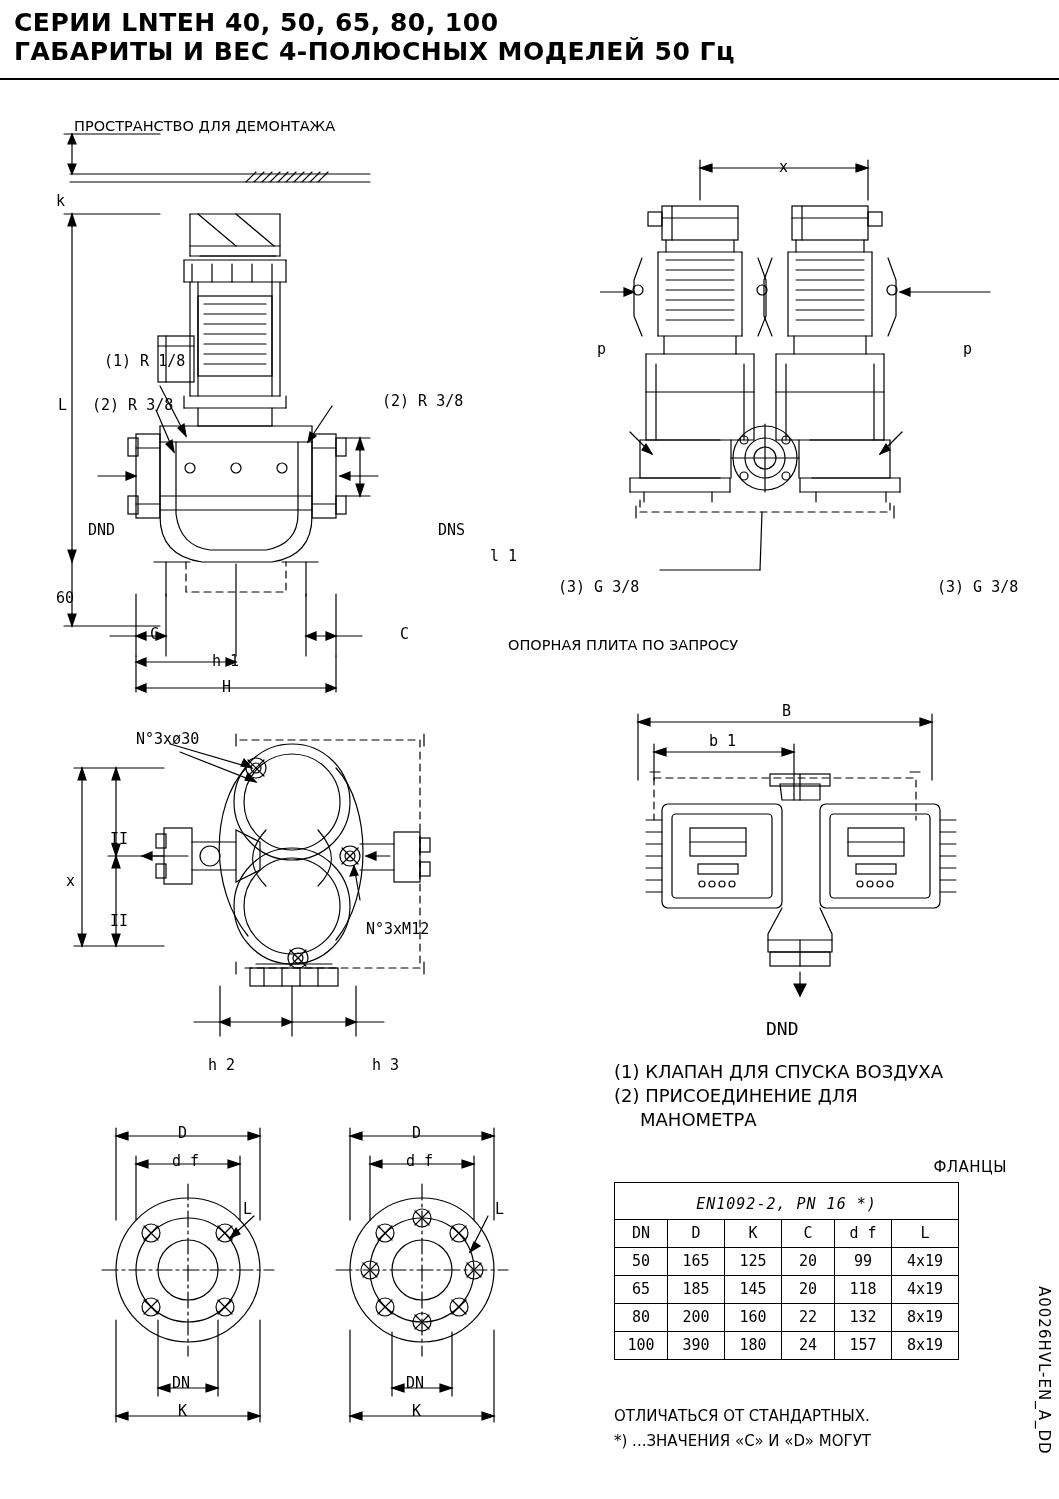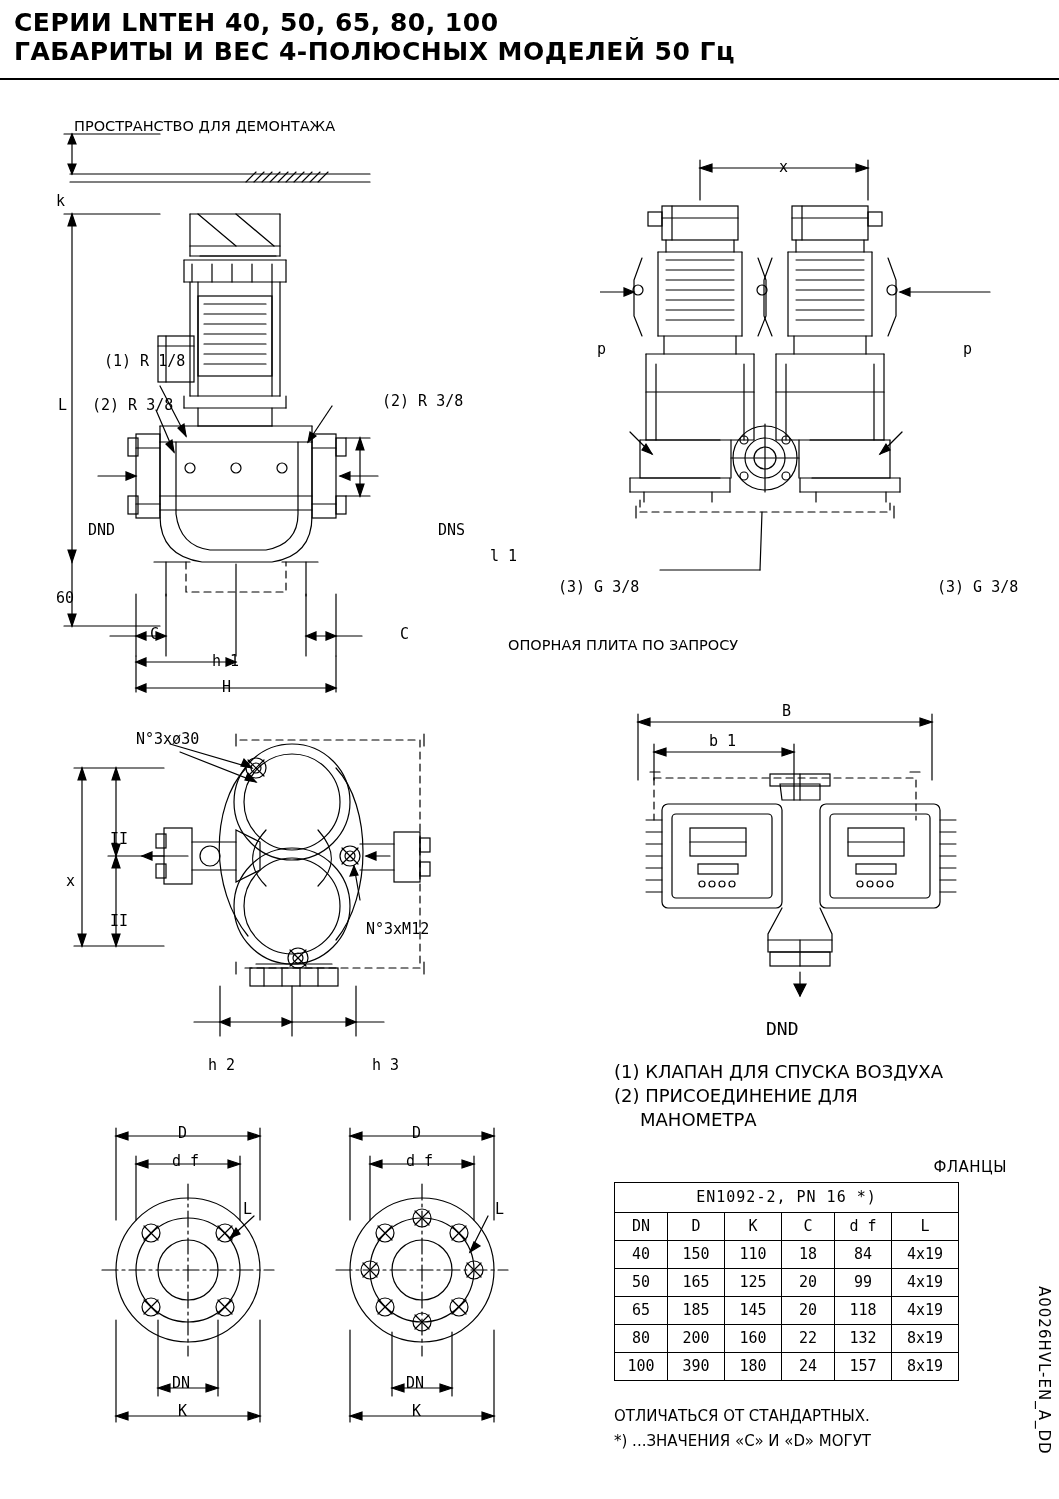--- a/index.html
+++ b/index.html
@@ -71,21 +71,21 @@
     border-collapse: collapse;
     font-family: "DejaVu Sans Mono", monospace;
     font-size: 15px;
   }
   table.flange td, table.flange th {
     border: 1px solid #000;
     text-align: center;
     padding: 4px 0 5px;
     font-weight: normal;
   }
-  table.flange .hdr-span { letter-spacing: 1px; padding: 5px 0 6px; }
+  table.flange .hdr-span { letter-spacing: 1px; padding: 12px 0 6px; font-style: italic; }
   .col-dn { width: 52px; }
   .col-d  { width: 56px; }
   .col-k  { width: 56px; }
   .col-c  { width: 52px; }
   .col-df { width: 56px; }
   .col-l  { width: 66px; }
 
   .tablefoot {
     position: absolute; left: 614px; top: 1404px; width: 400px;
     font-family: "DejaVu Sans", sans-serif;
@@ -744,28 +744,20 @@
         <tr>
       <th class="hdr-span" colspan="6">EN1092-2,  PN 16  *)</th>
     </tr>
     <tr>
       <th class="col-dn">DN</th>
       <th class="col-d">D</th>
       <th class="col-k">K</th>
       <th class="col-c">C</th>
       <th class="col-df">d f</th>
       <th class="col-l">L</th>
-    </tr>
-    <tr>
-      <td>40</td>
-      <td>150</td>
-      <td>110</td>
-      <td>18</td>
-      <td>84</td>
-      <td>4x19</td>
     </tr>
     <tr>
       <td>50</td>
       <td>165</td>
       <td>125</td>
       <td>20</td>
       <td>99</td>
       <td>4x19</td>
     </tr>
     <tr>

